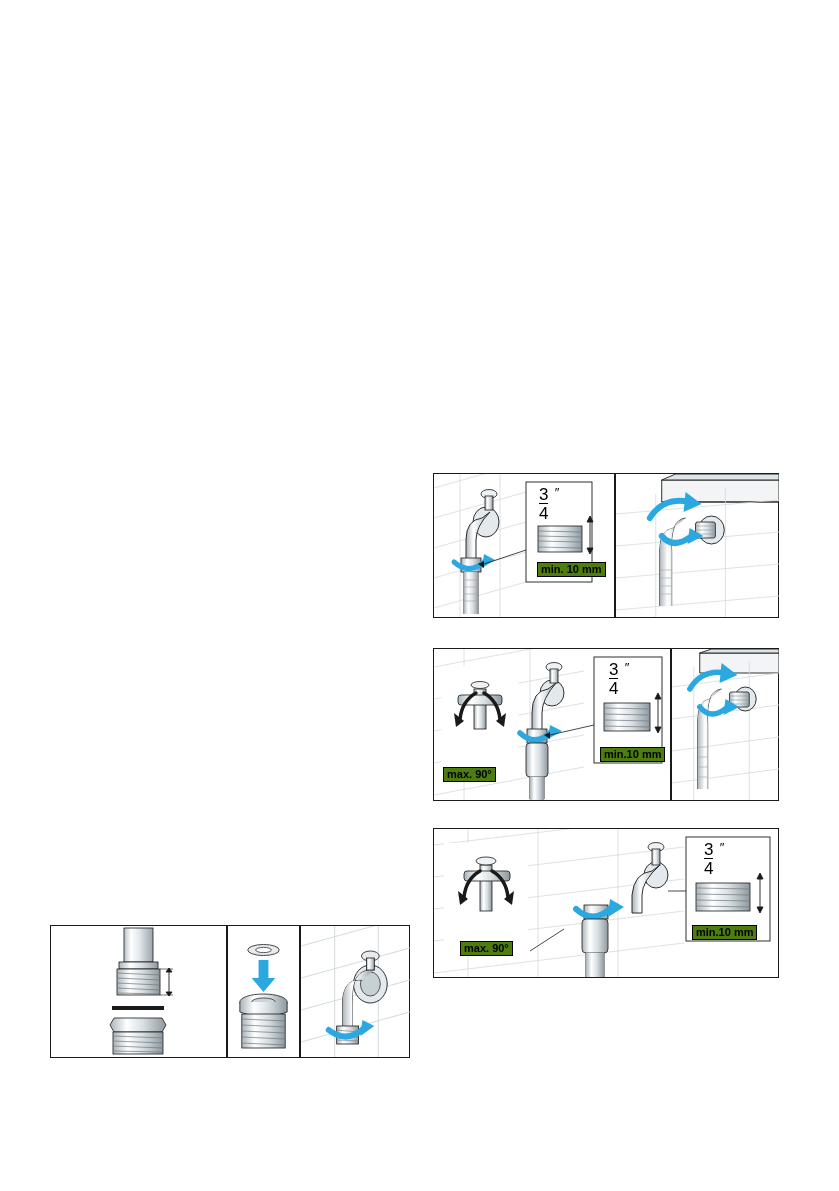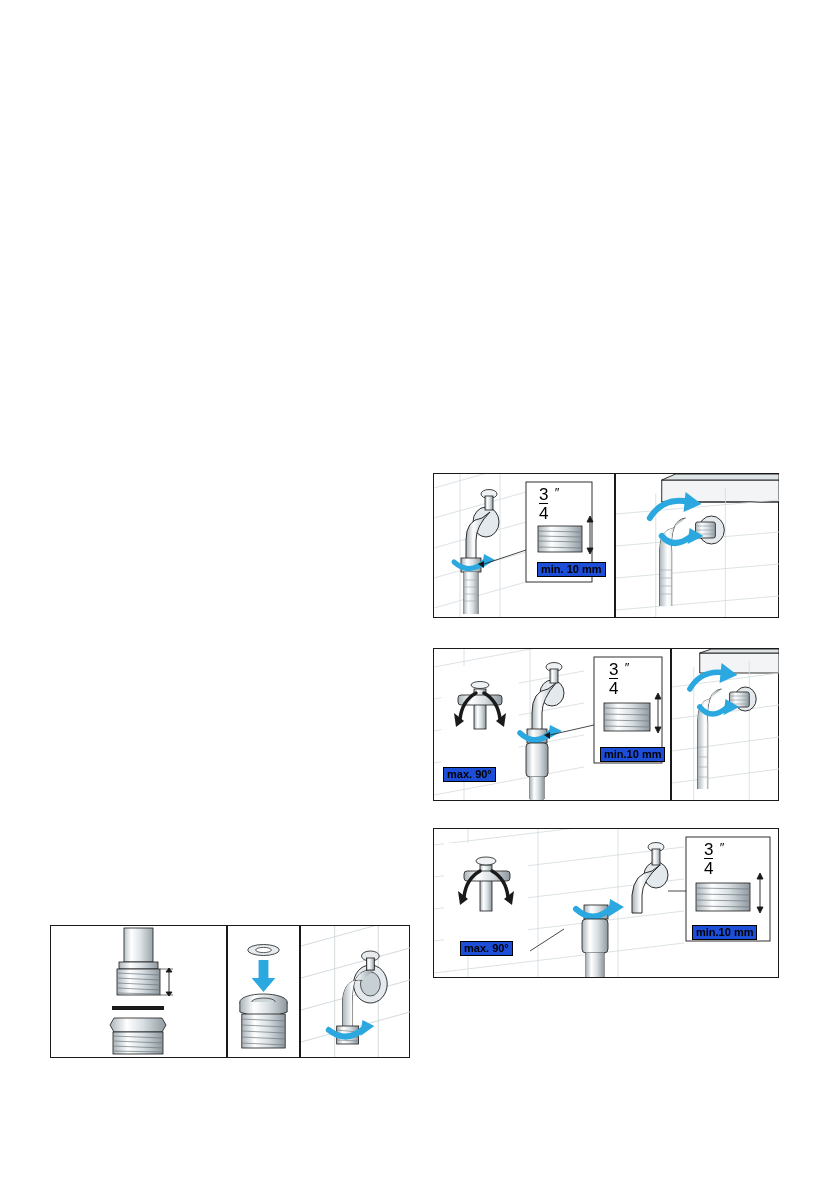--- a/index.html
+++ b/index.html
@@ -51,21 +51,21 @@
     height: 100%;
   }
   .lbl {
     position: absolute;
     font-family: "Liberation Sans", sans-serif;
     color: #000;
     white-space: nowrap;
     line-height: 1;
   }
   .lbl-box {
-    background: #1d4ed8;
+    background: #4d7c0f;
     border: 1px solid #000;
     padding: 1px 3px;
     font-size: 11px;
     font-weight: 700;
   }
   .frac {
     position: absolute;
     text-align: center;
     font-family: "Liberation Sans", sans-serif;
     color: #000;

